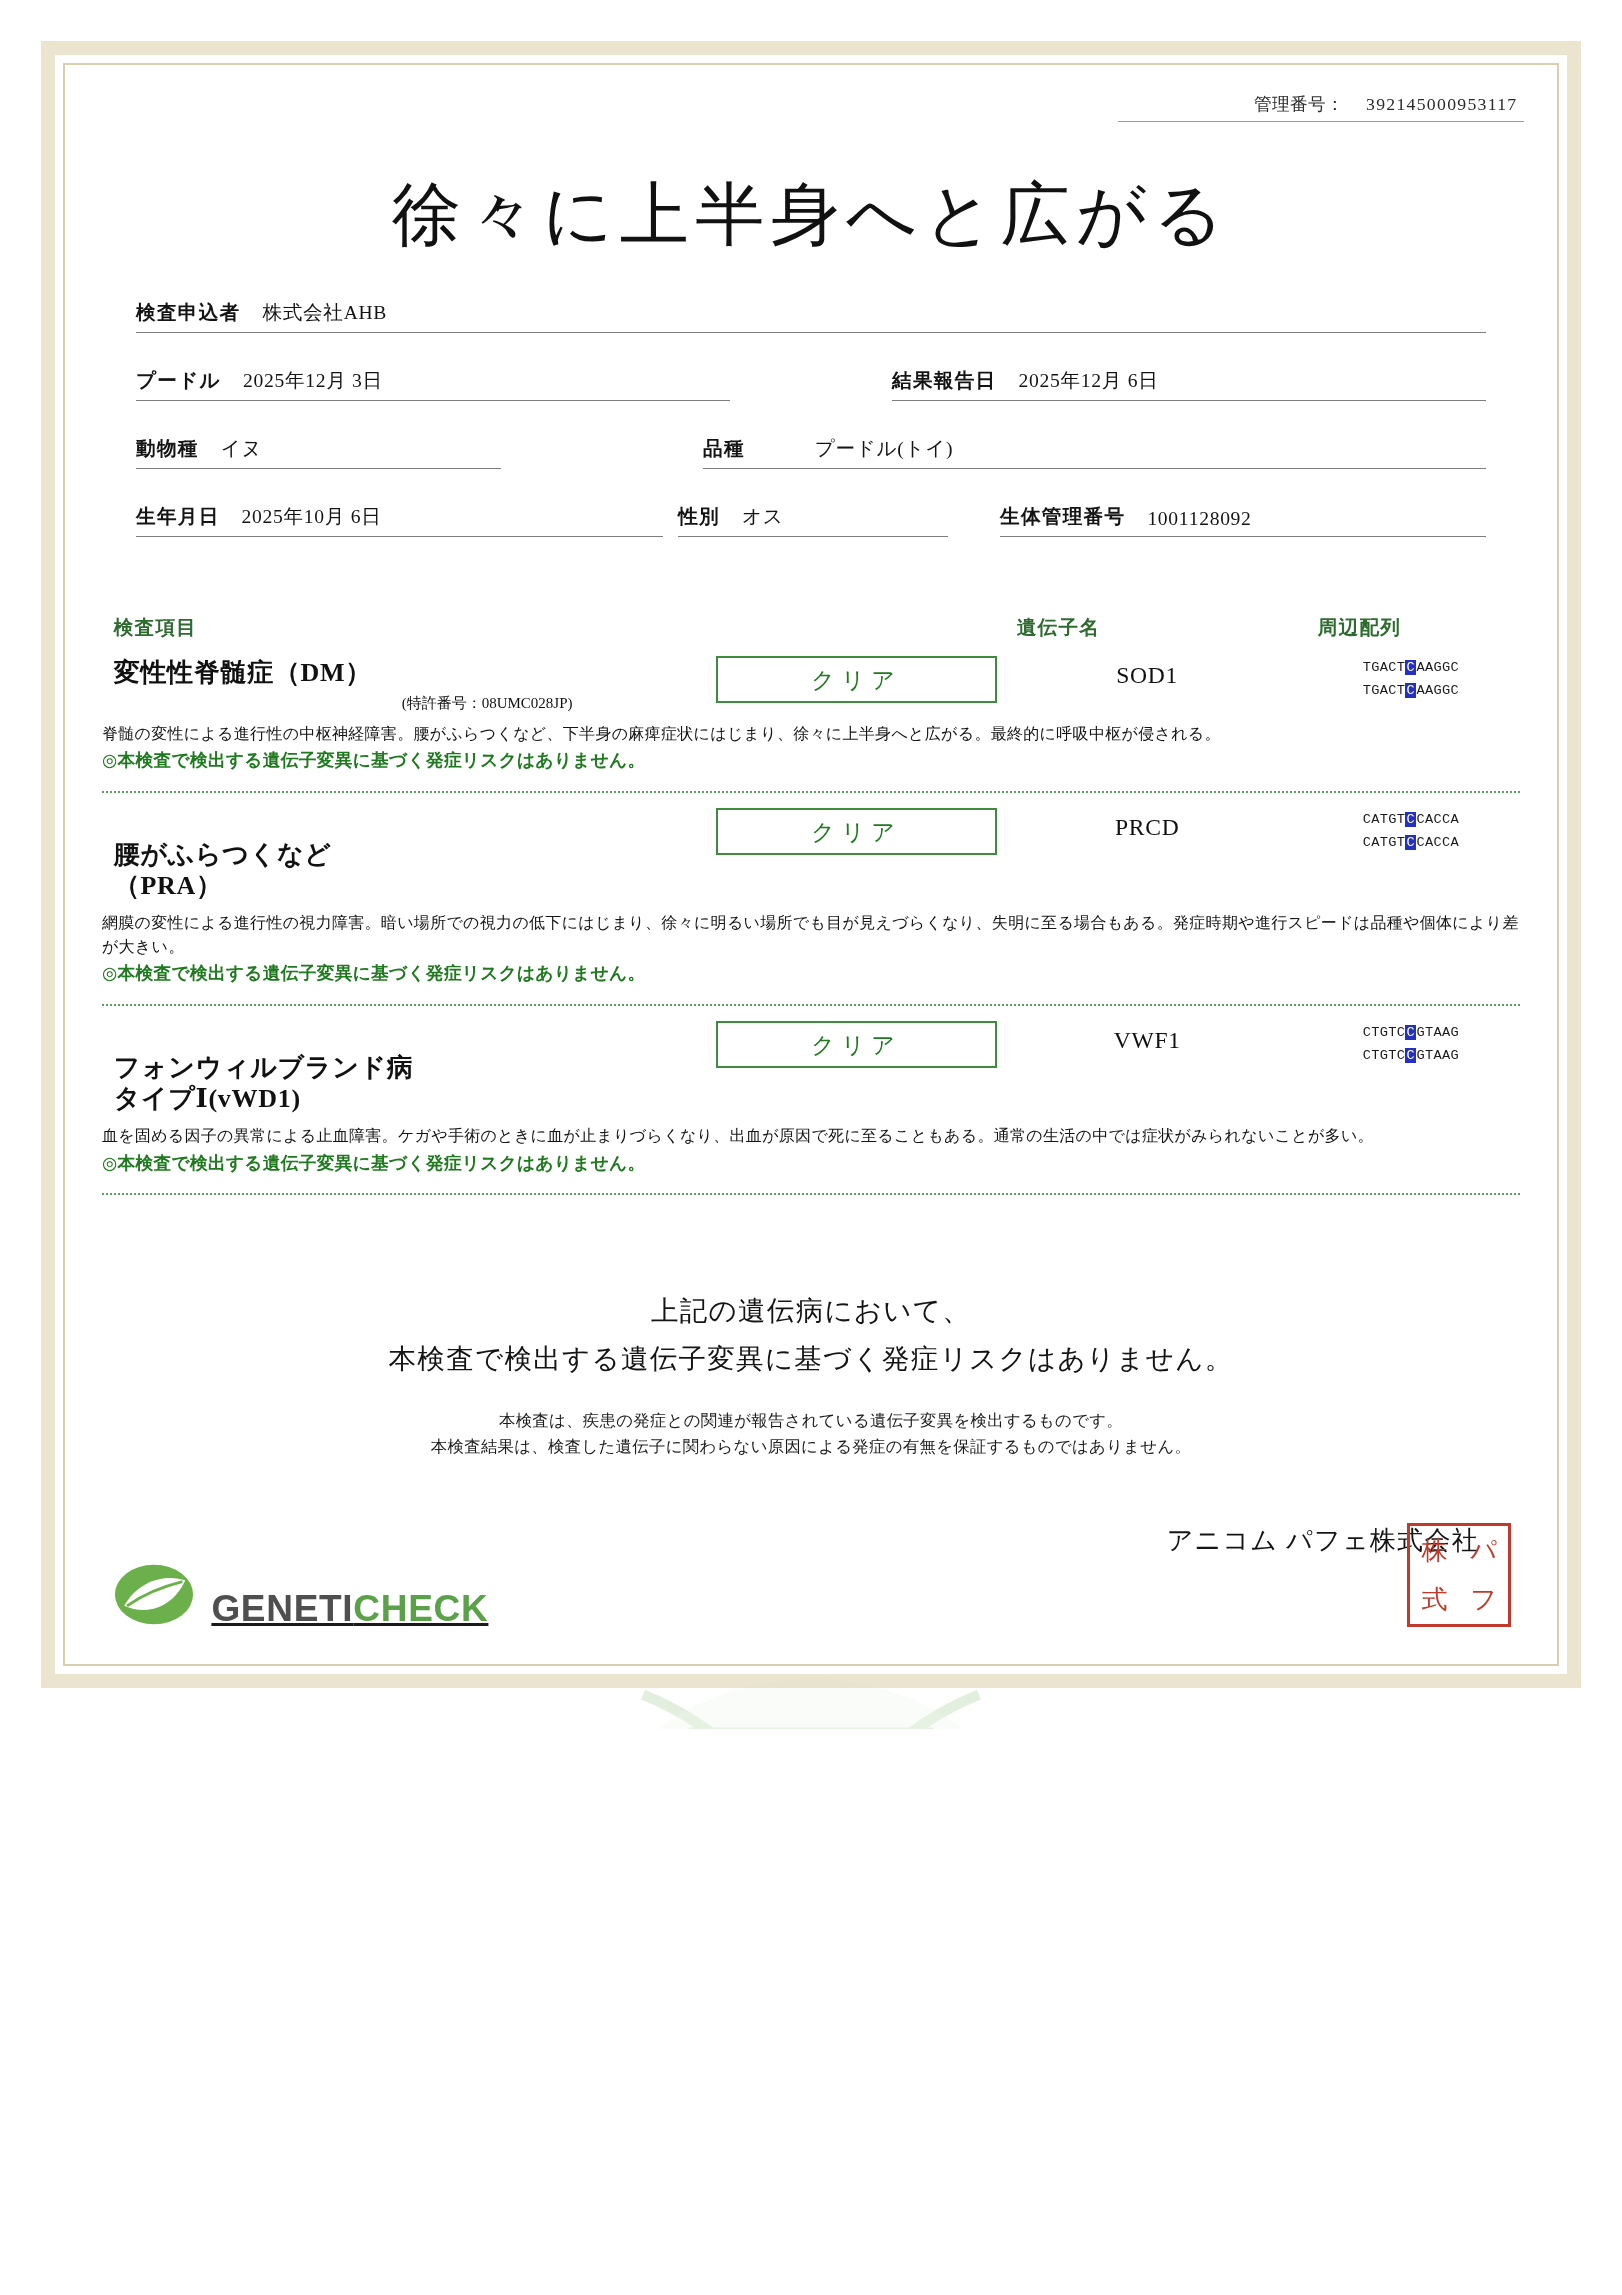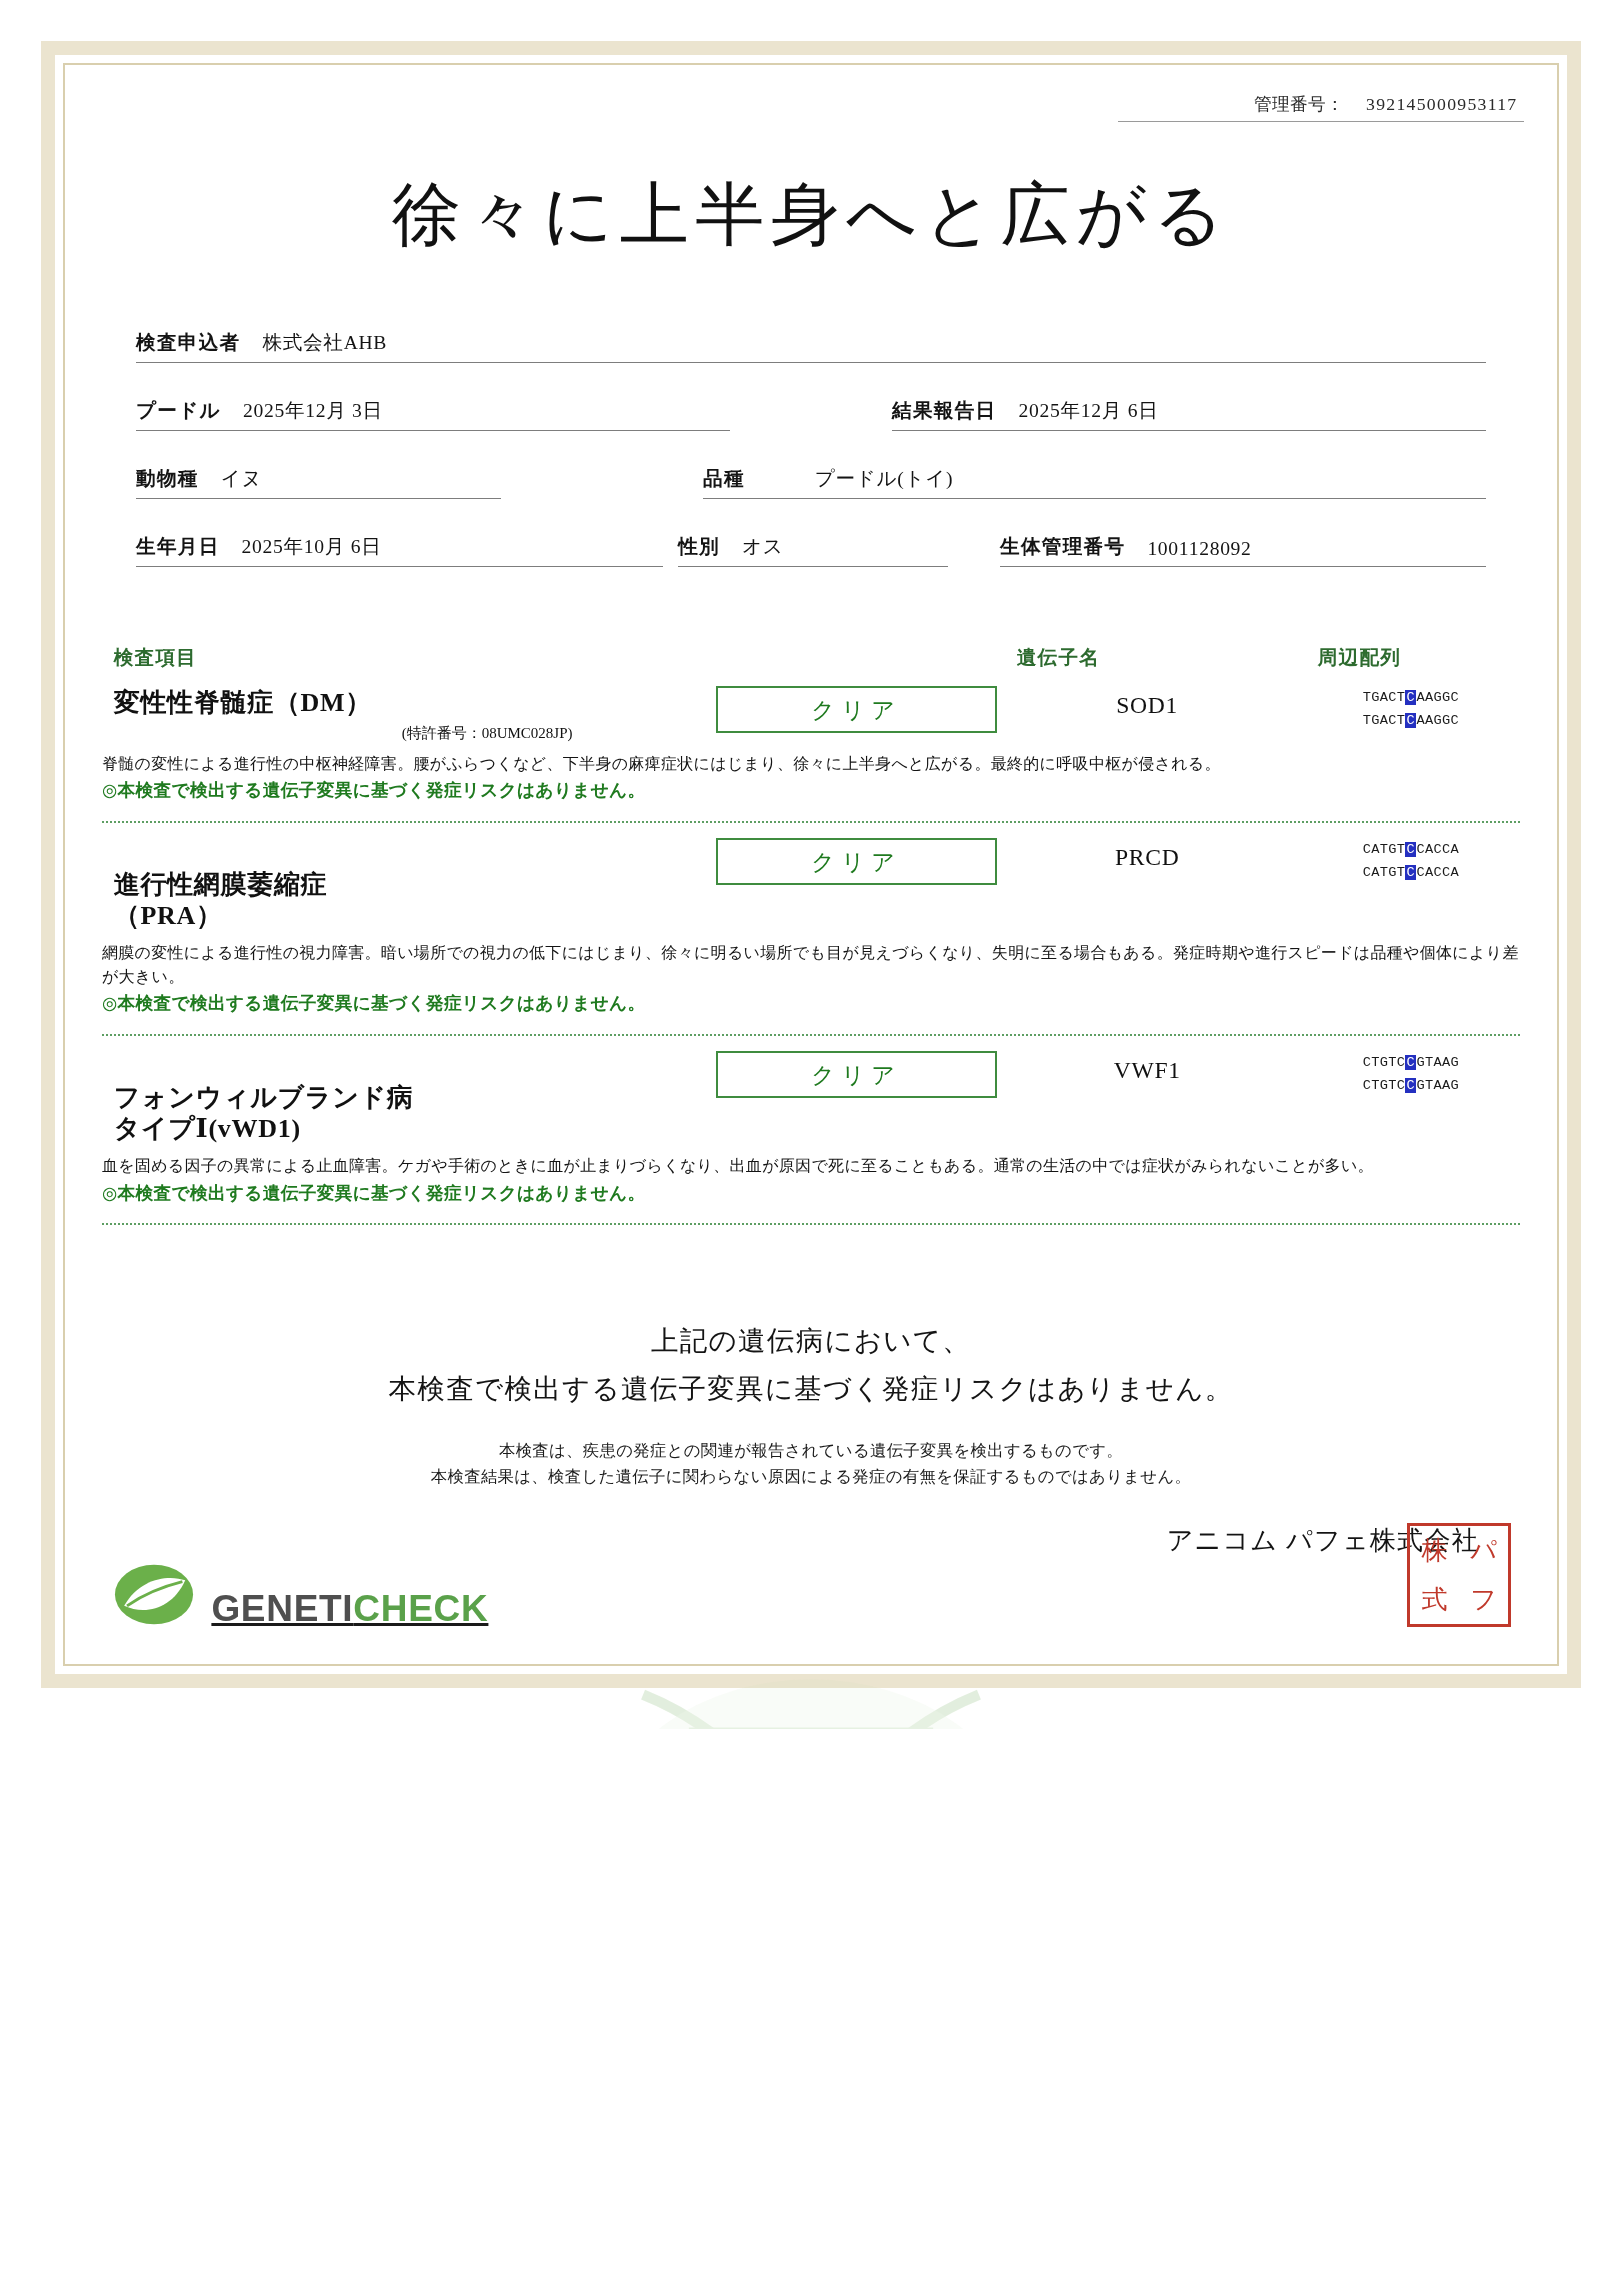--- a/index.html
+++ b/index.html
@@ -63,21 +63,21 @@
     letter-spacing: 6.5px;
     margin-top: 47px;
     margin-bottom: 6.5px;
     font-weight: normal;
     color: #111;
     font-family: "DejaVu Serif", serif;
   }
 
   
   .info {
-    margin-top: 68px;
+    margin-top: 38px;
     padding: 0 38px;
   }
   .info-row {
     display: flex;
     align-items: flex-end;
     margin-bottom: 34px;
   }
   .fld {
     display: flex;
     align-items: flex-end;
@@ -397,21 +397,21 @@
         </div>
       </div>
       <div class="desc">脊髄の変性による進行性の中枢神経障害。腰がふらつくなど、下半身の麻痺症状にはじまり、徐々に上半身へと広がる。最終的に呼吸中枢が侵される。</div>
       <div class="risk">◎本検査で検出する遺伝子変異に基づく発症リスクはありません。</div>
       <div class="divider"></div>
     </div>
 
     <div class="entry">
       <div class="entry-top">
         <div class="entry-name" style="white-space:pre-line;">
-          <span>進行性網膜萎縮症
+          <span>腰がふらつくなど
 （PRA）</span>
         </div>
         <div class="result-box">クリア</div>
         <div class="gene-name">PRCD</div>
         <div class="seq-block">
           <div class="seq-line"><span>CATGT</span><span class="seq-hl">C</span><span>CACCA</span></div>
           <div class="seq-line"><span>CATGT</span><span class="seq-hl">C</span><span>CACCA</span></div>
         </div>
       </div>
       <div class="desc">網膜の変性による進行性の視力障害。暗い場所での視力の低下にはじまり、徐々に明るい場所でも目が見えづらくなり、失明に至る場合もある。発症時期や進行スピードは品種や個体により差が大きい。</div>

